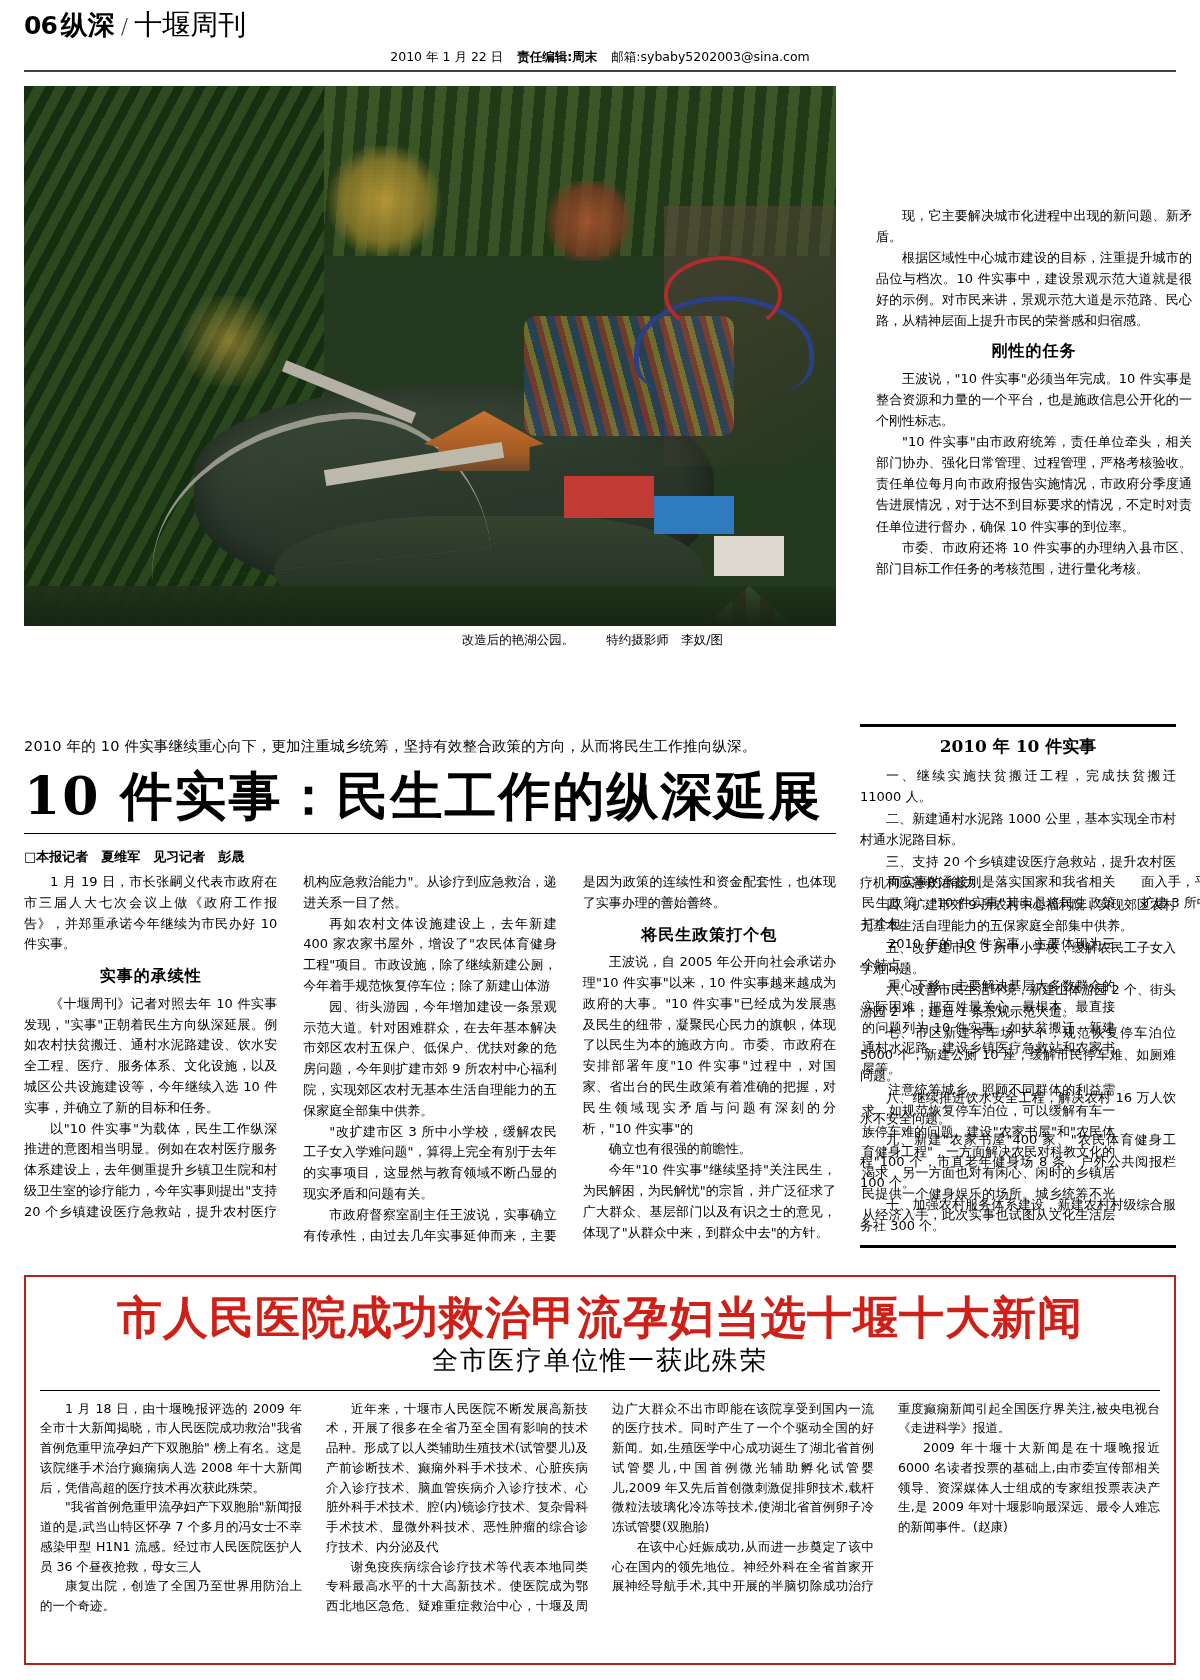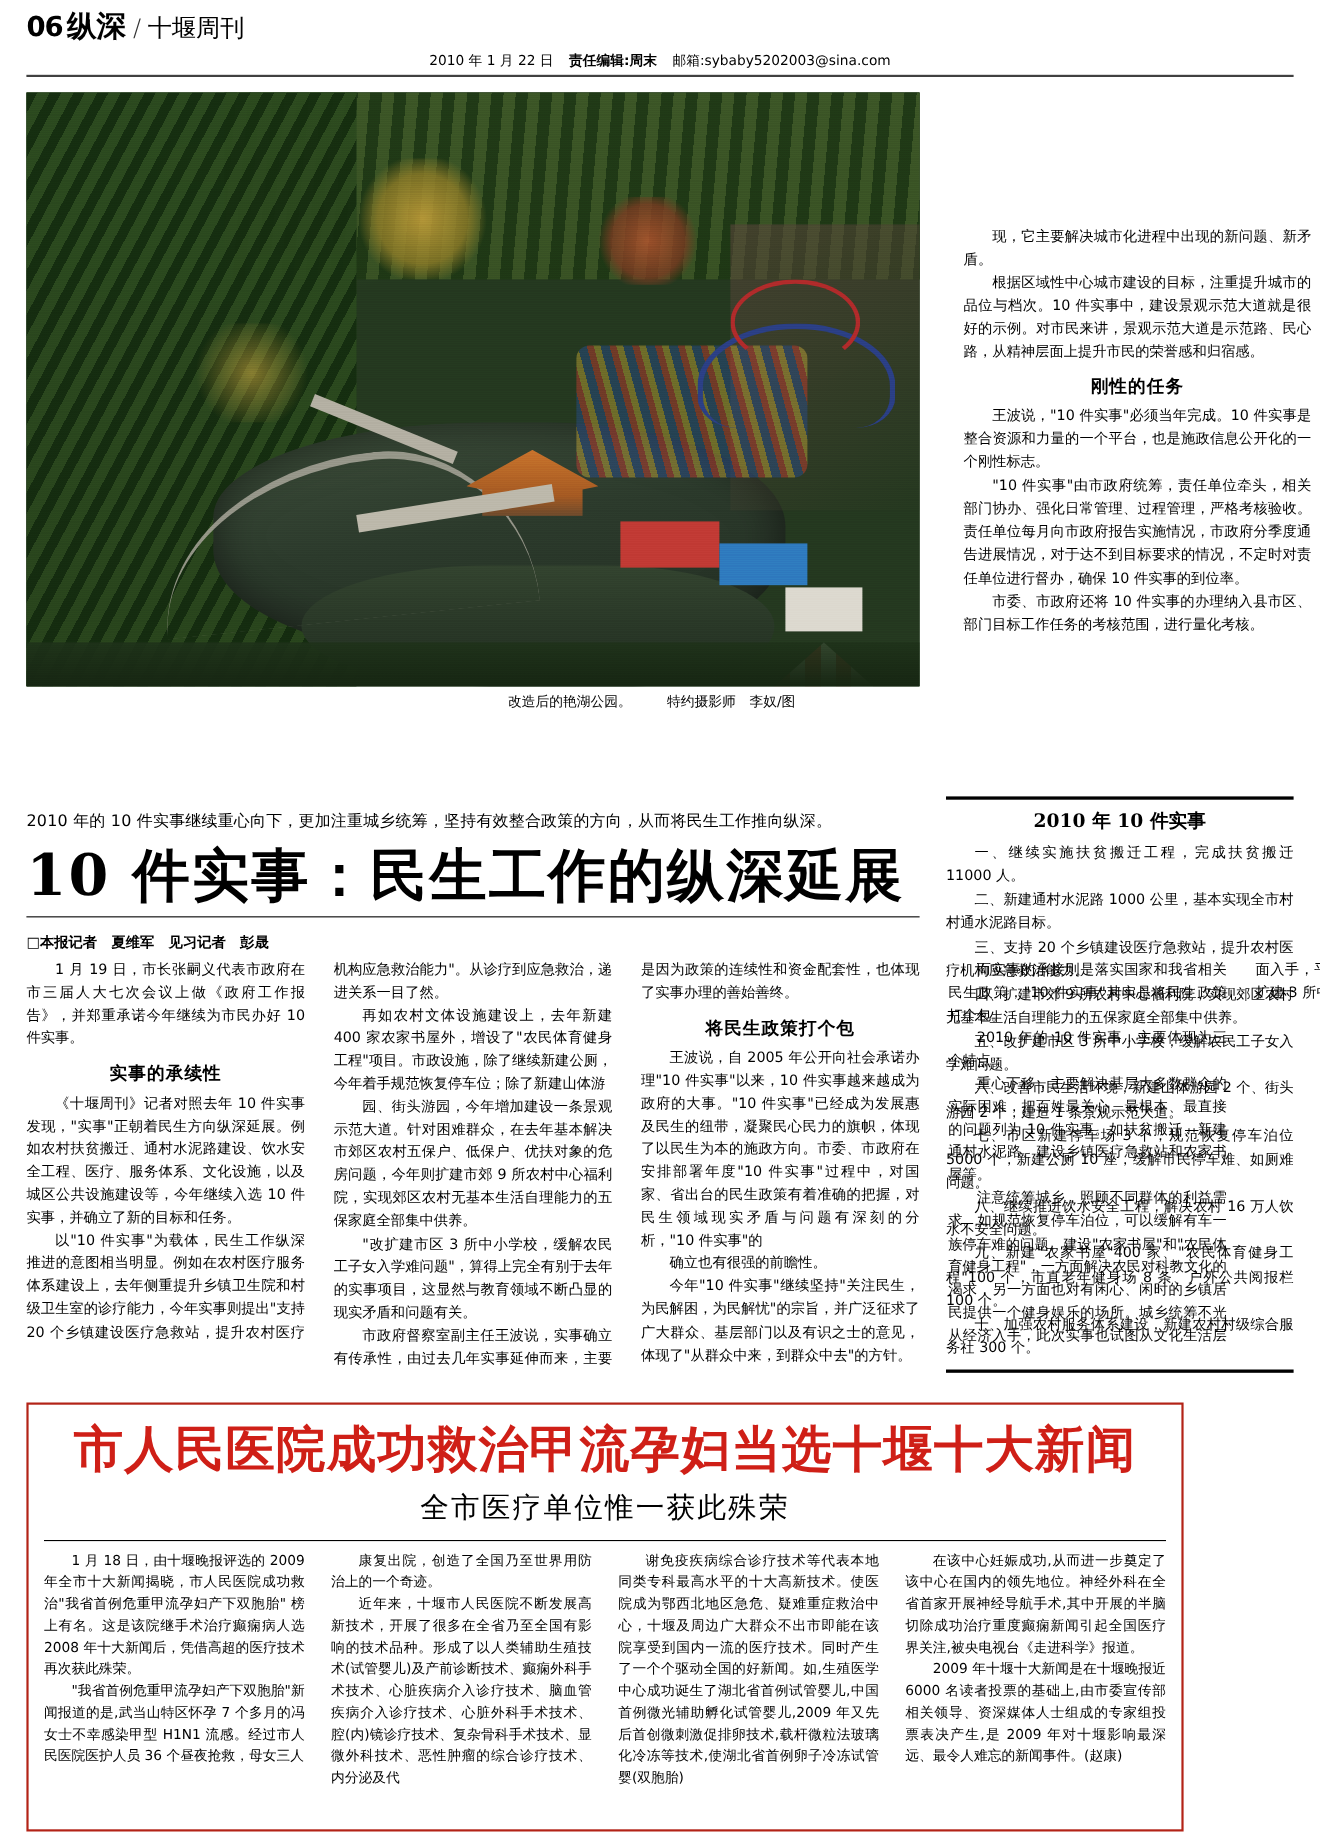--- a/index.html
+++ b/index.html
@@ -18,21 +18,21 @@
   .masthead {
     position: relative;
     padding-top: 6px;
     border-bottom: 2px solid #404040;
     padding-bottom: 4px;
   }
   .mast-line1 { display: flex; align-items: baseline; gap: 4px; }
   .mast-pagenum { font-size: 25px; font-weight: bold; letter-spacing: -1px; }
   .mast-section { font-size: 27px; font-weight: bold; font-family: "DejaVu Serif","Liberation Serif",serif; }
   .mast-slash { font-size: 22px; font-weight: 300; color:#333; margin: 0 2px;}
-  .mast-paper { font-size: 22px; font-family: Liberation Sans, sans-serif; }
+  .mast-paper { font-size: 28px; font-family: Liberation Sans, sans-serif; }
   .mast-line2 { font-size: 12.5px; margin-top: 5px; display: flex; gap: 14px; justify-content: center; }
   .mast-line2 b { font-weight: bold; }
 
   
   .photo-block { margin-top: 14px; position: relative; width: 699px; }
   .photo {
     width: 812px; height: 540px;
     position: relative;
     overflow: hidden;
     background: #24381f;
@@ -154,31 +154,31 @@
   .side-box .sb-title {
     text-align: center; font-weight: bold; font-size: 17px; margin-bottom: 7px;
     font-family: "DejaVu Serif","Liberation Serif",serif;
   }
   .side-box .sb-list { font-size: 13px; line-height: 1.65; text-align: justify; }
   .side-box .sb-list p { margin: 0; text-indent: 2em; }
   .side-box .sb-bottom { border-top: 3px solid #000; margin-top: 8px; }
 
   
   .bottom-wrap {
-    position: absolute; left: 24px; top: 1275px; width: 1052px; height: 390px;
+    position: absolute; left: 24px; top: 1275px; width: 1152px; height: 390px;
     border: 2.5px solid #b32317; padding: 10px 14px 8px;
   }
   .bottom-head {
     text-align: center; color: #cf1f17;
     font-family: "DejaVu Serif","Liberation Serif",serif;
     font-weight: bold; font-size: 45px; letter-spacing: 1px; line-height: 1.1;
     margin-top: 6px;
   }
   .bottom-sub {
-    text-align: center; font-size: 26px; margin-top: 10px; letter-spacing: 2px;
+    text-align: center; font-size: 26px; margin-top: 0; letter-spacing: 2px;
     font-family: "DejaVu Sans","Liberation Sans",sans-serif;
   }
   .bottom-rule { border-top: 1px solid #000; margin: 12px 0 8px; }
   .bottom-cols {
     column-count: 4; column-gap: 24px; column-fill: auto;
     height: 230px; font-size: 12.5px; line-height: 1.58; text-align: justify;
   }
   .bottom-cols p { margin: 0; text-indent: 2em; }
 </style>
 </head>

